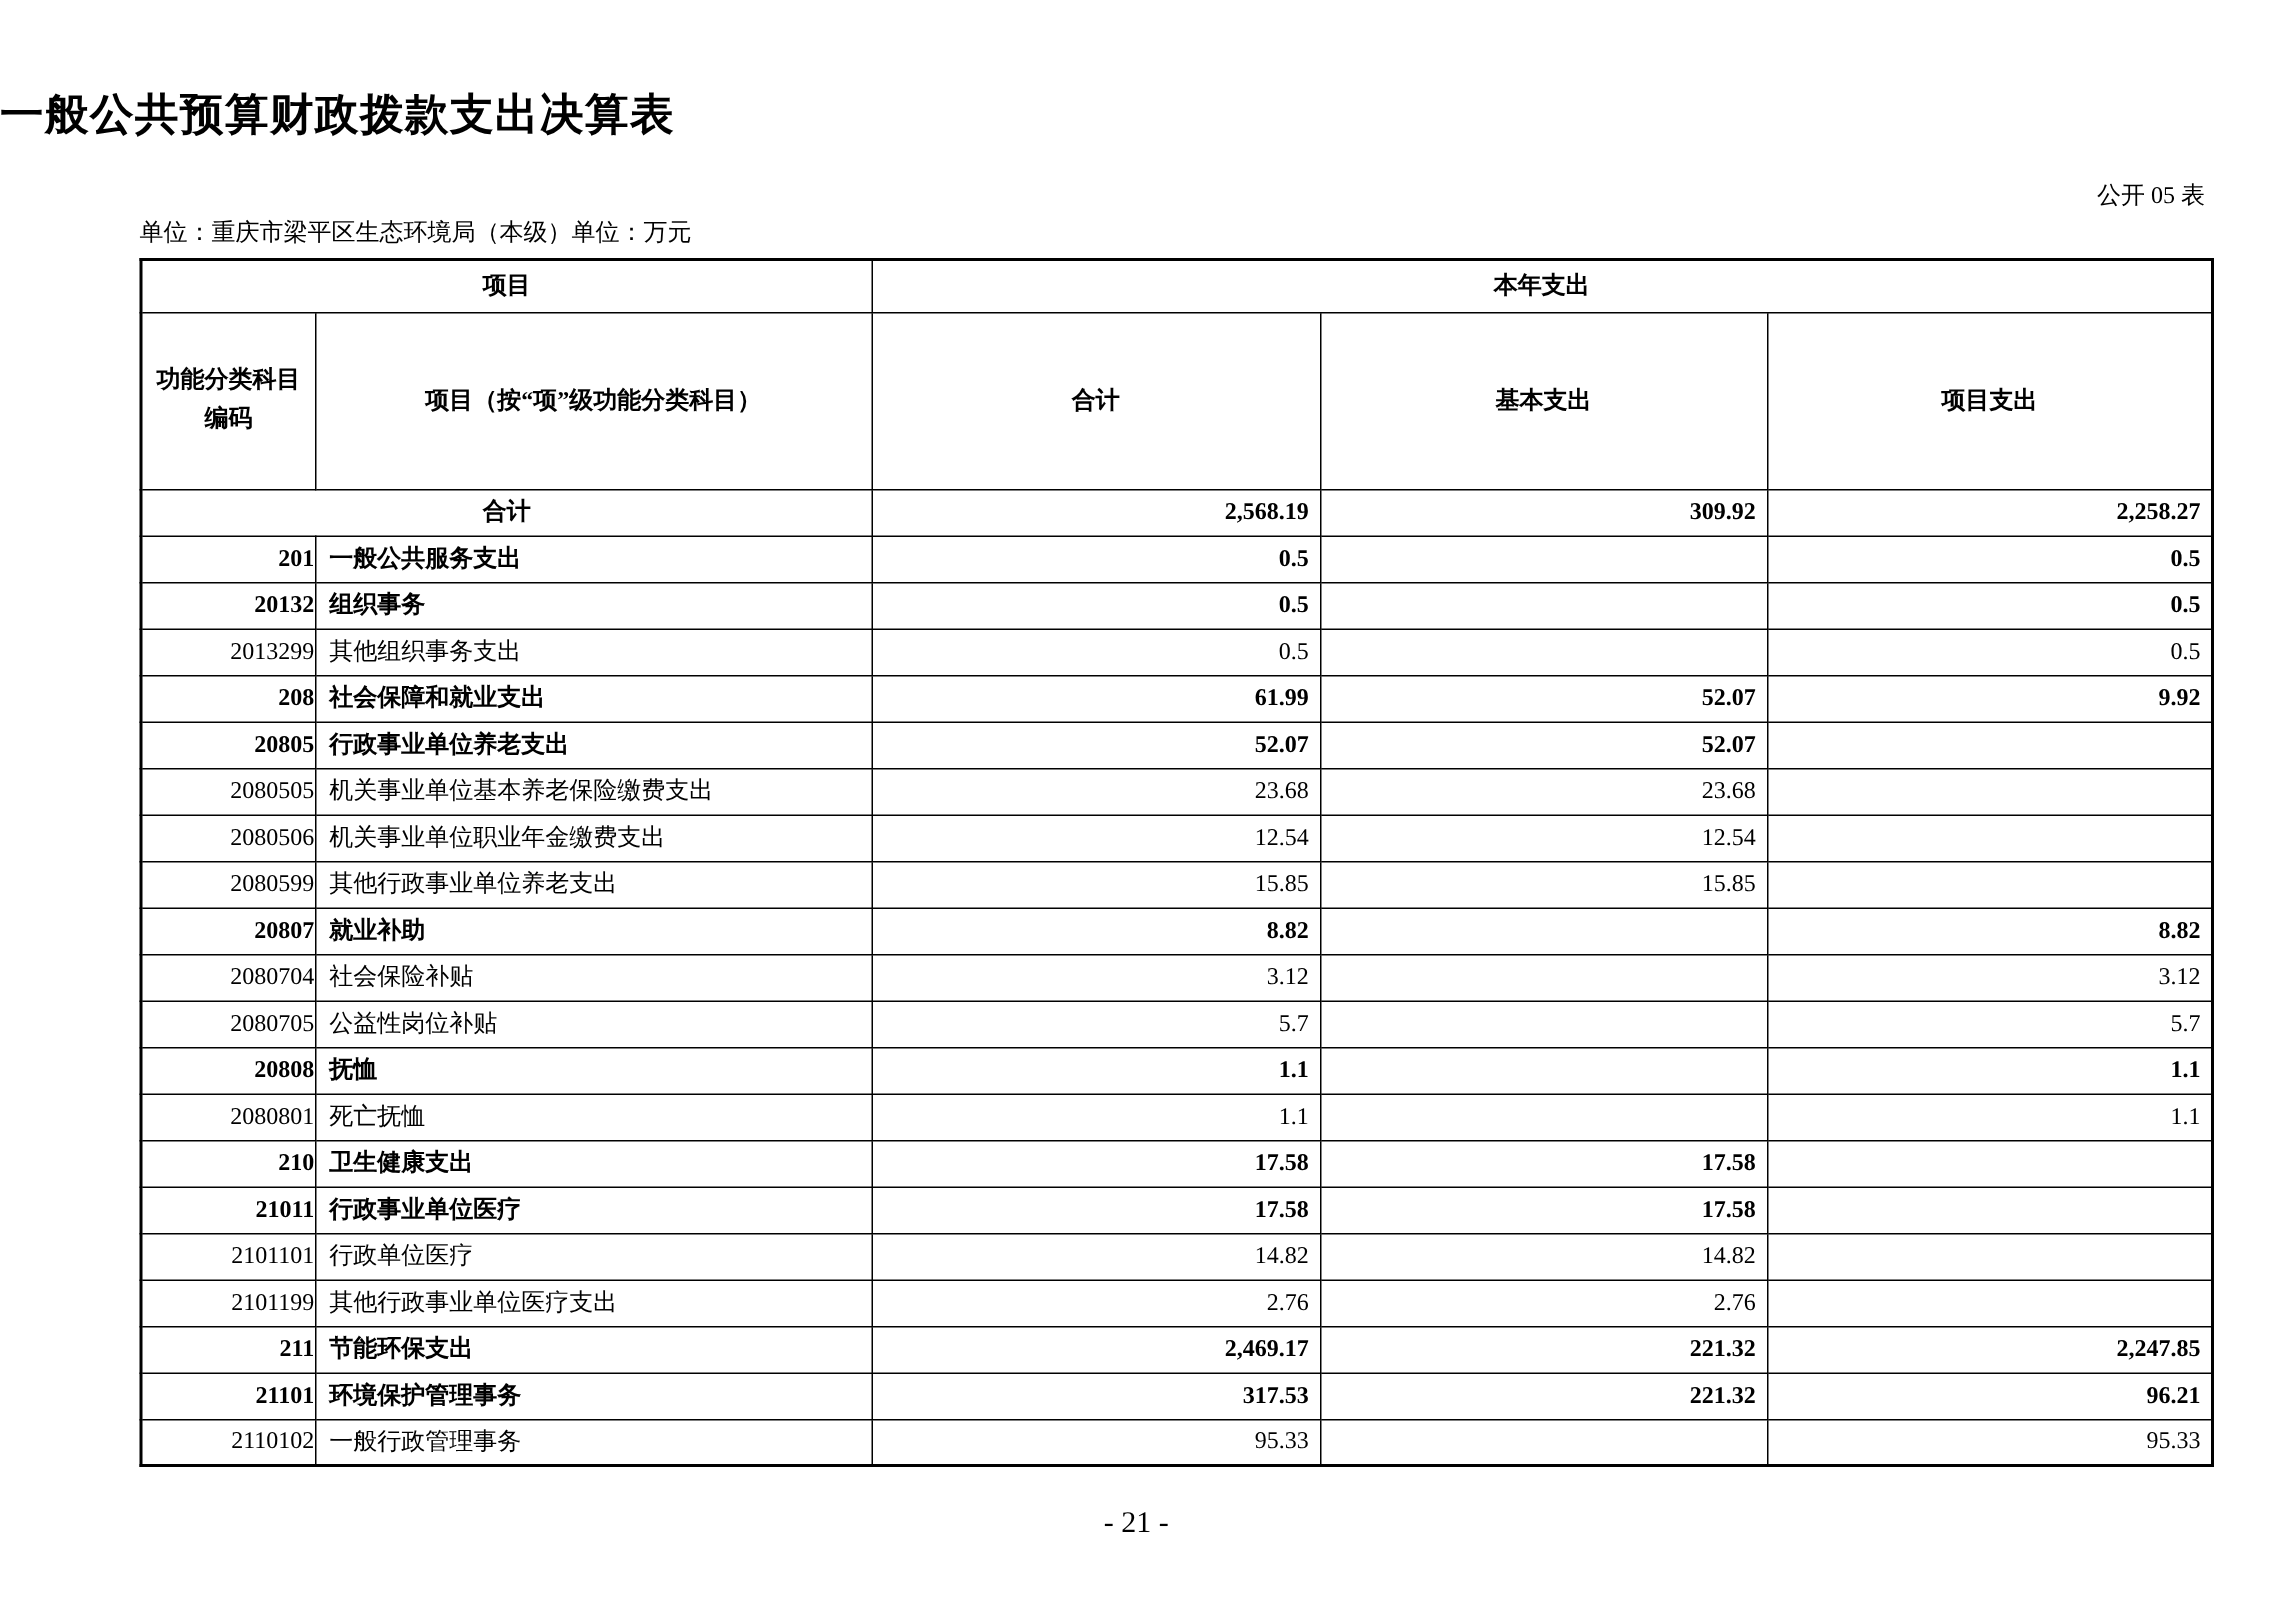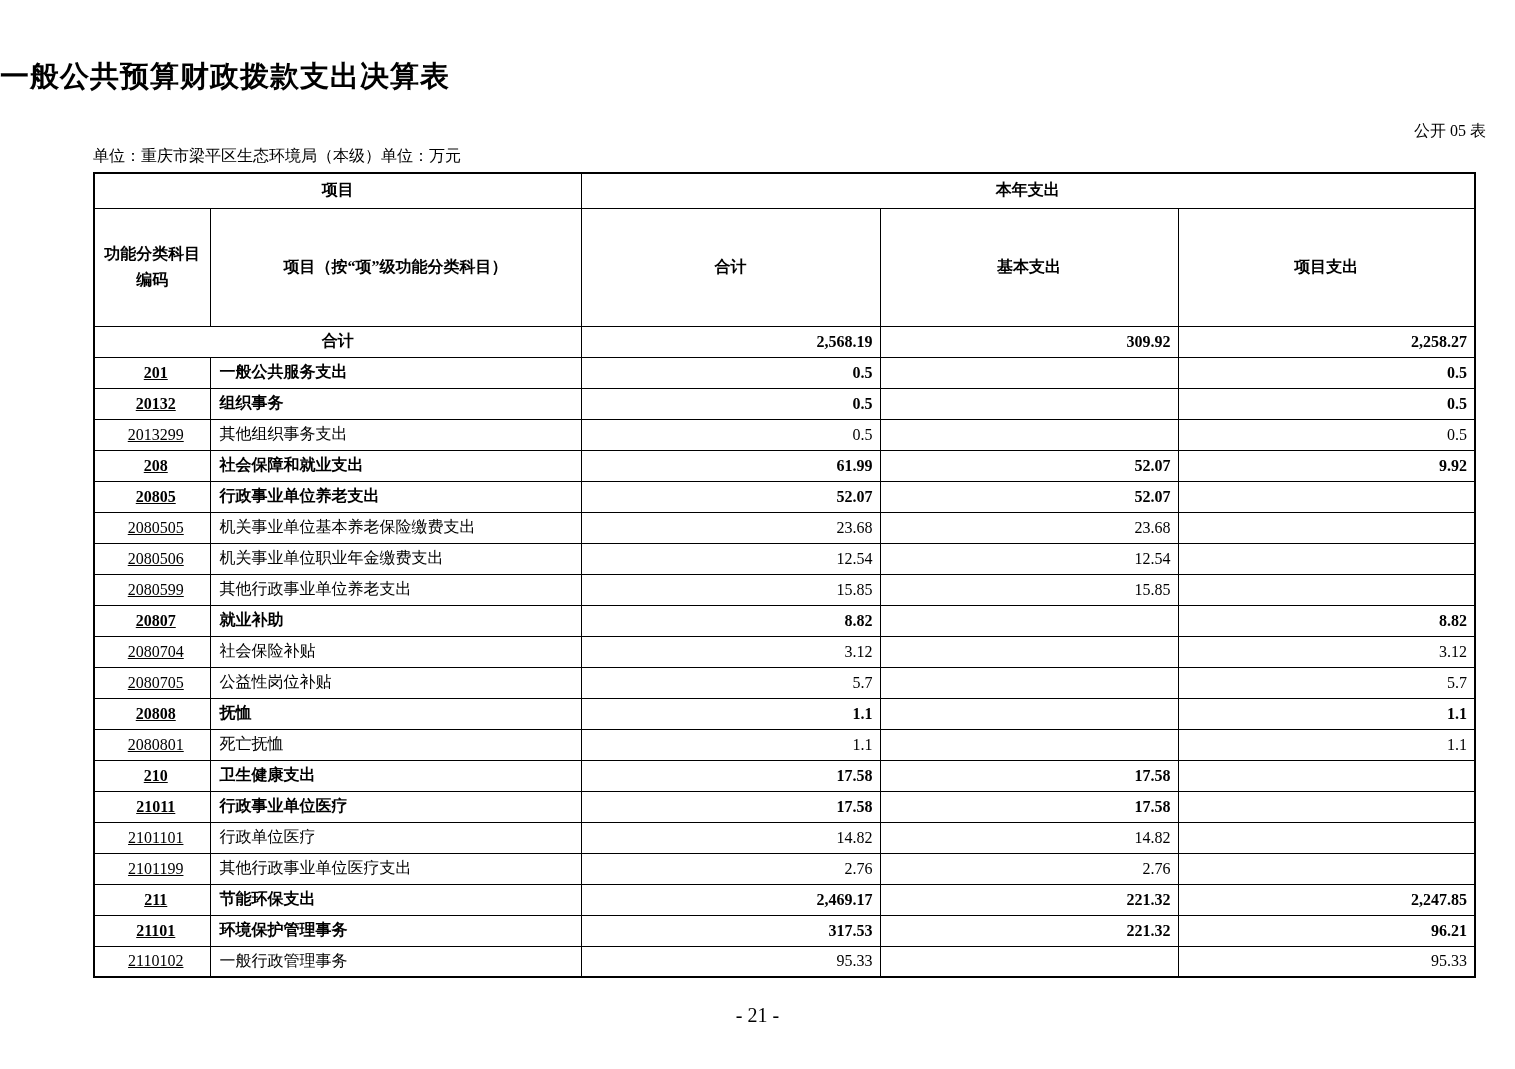--- a/index.html
+++ b/index.html
@@ -11,21 +11,21 @@
     position:relative;
   }
   .title {
     margin-top:57px;
     font-size:29px;
     font-weight:bold;
     letter-spacing:1px;
   }
   .pub-label {
     margin-top:24px;
-    padding-right:29px;
+    padding-right:45px;
     text-align:right;
     font-size:16px;
     line-height:20px;
   }
   .meta-row {
     margin-top:3px;
     padding:0 45px 0 93px;
     display:flex;
     justify-content:flex-start;
     font-size:16px;
@@ -42,21 +42,21 @@
     border:1px solid #000;
     font-size:16px;
     font-weight:normal;
     overflow:hidden;
     white-space:nowrap;
   }
   thead tr.group-row th { height:35px; text-align:center; font-weight:bold; }
   thead tr.col-row th { height:118px; text-align:center; vertical-align:middle; font-weight:bold; }
   thead .two-line div { line-height:26px; }
   tbody td { height:31px; vertical-align:middle; }
-  tbody td.code { text-align:center; padding-left:7px;text-decoration:underline; }
+  tbody td.code { text-align:right; padding-left:7px; }
   tbody td.name { text-align:left; padding-left:9px; }
   tbody td.name.merged { text-align:center; padding-left:0; }
   tbody td.num { text-align:right; padding-right:7px; }
   tbody tr.b td { font-weight:bold; }
   .page-footer {
     margin-top:26px;
     text-align:center;
     font-size:20px;
   }
 </style>

